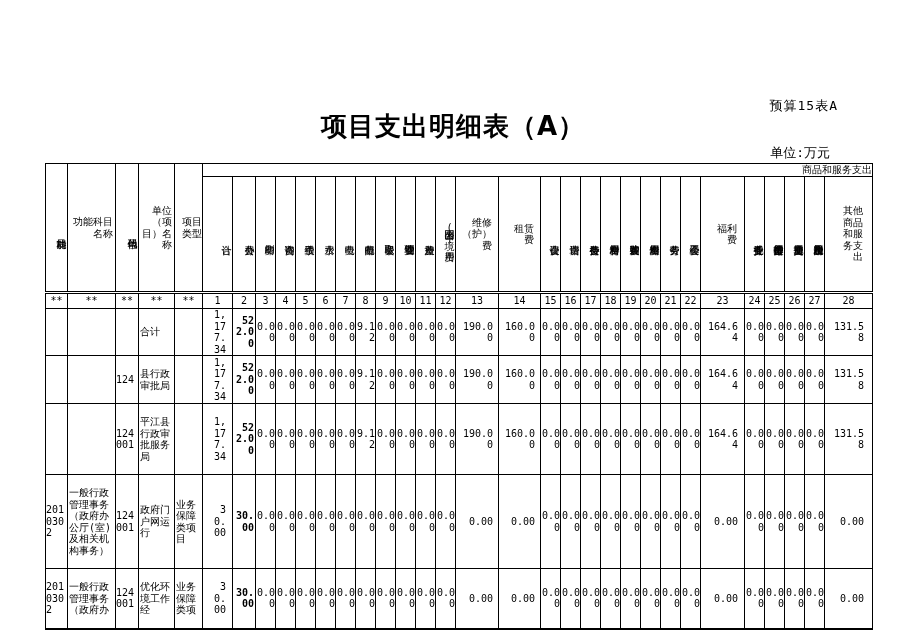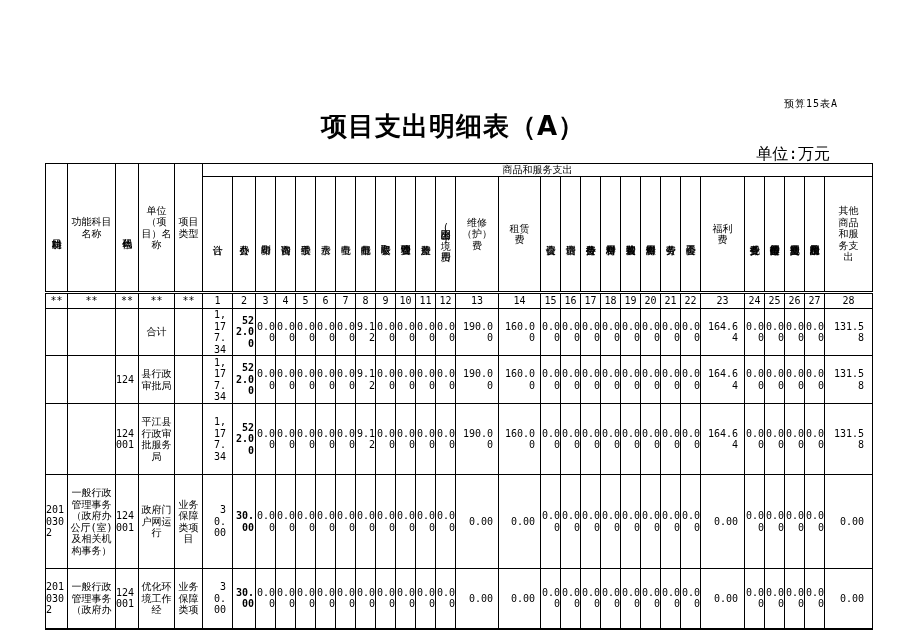--- a/index.html
+++ b/index.html
@@ -6,45 +6,45 @@
   html,body { background:#fff; }
   body {
     position:relative;
     width:898px; height:635px;
     font-family:"DejaVu Sans Mono", monospace;
     color:#000;
     overflow:hidden;
   }
   .corner-note {
     position:absolute; top:97px; right:60px;
-    font-size:10px; letter-spacing:1px;
+    font-size:13px; letter-spacing:1px;
   }
   .page-title {
     position:absolute; top:109px; left:4px; width:100%;
     text-align:center; font-size:26px; font-weight:bold;
     letter-spacing:1px;
     font-family:"DejaVu Sans", sans-serif;
   }
   .unit-note {
     position:absolute; top:144px; right:68px;
-    font-size:16px;
+    font-size:13px;
   }
   table.budget-table {
     position:absolute; left:45px; top:163px;
     border-collapse:collapse; table-layout:fixed;
     border-bottom:2px solid #000;
   }
   th, td {
     border:1px solid #000;
     font-size:10px; line-height:1.15;
     font-weight:normal;
     vertical-align:middle;
     overflow:hidden;
   }
-  thead th { text-align:center; }
+  thead th { text-align:right; }
   .group-header-row th { height:13px; }
   .col-header-row th { height:116px; }
   
   .vh {
     writing-mode:vertical-rl;
     text-orientation:upright;
     display:inline-block;
     letter-spacing:0;
   }
   
@@ -59,21 +59,21 @@
   col.c-wide  { width:42px; }
   col.c-wide2 { width:44px; }
   col.c-last  { width:48px; }
   
   td.num  { text-align:right; word-break:break-all; padding:0; }
   td.c-total { padding:0 6px; }
   td.c-bg    { padding:0 1px;font-weight:bold; }
   td.c-wide  { padding:0 5px; }
   td.c-wide2 { padding:0 6px; }
   td.c-last  { padding:0 8px; }
-  td.txt  { text-align:center; padding:12px 1px; }
+  td.txt  { text-align:left; padding:12px 1px; }
   td.code { word-break:break-all; padding:0; }
   td.star { text-align:center; padding:0; }
   
   th.c-fn   { padding:0 2px; }
   th.c-un   { padding:0 2px; }
   th.c-pt   { padding:0 0; }
   th.c-wide  { padding:0 6px; }
   th.c-wide2 { padding:0 7px; }
   th.c-last  { padding:4px 9px; }
   

